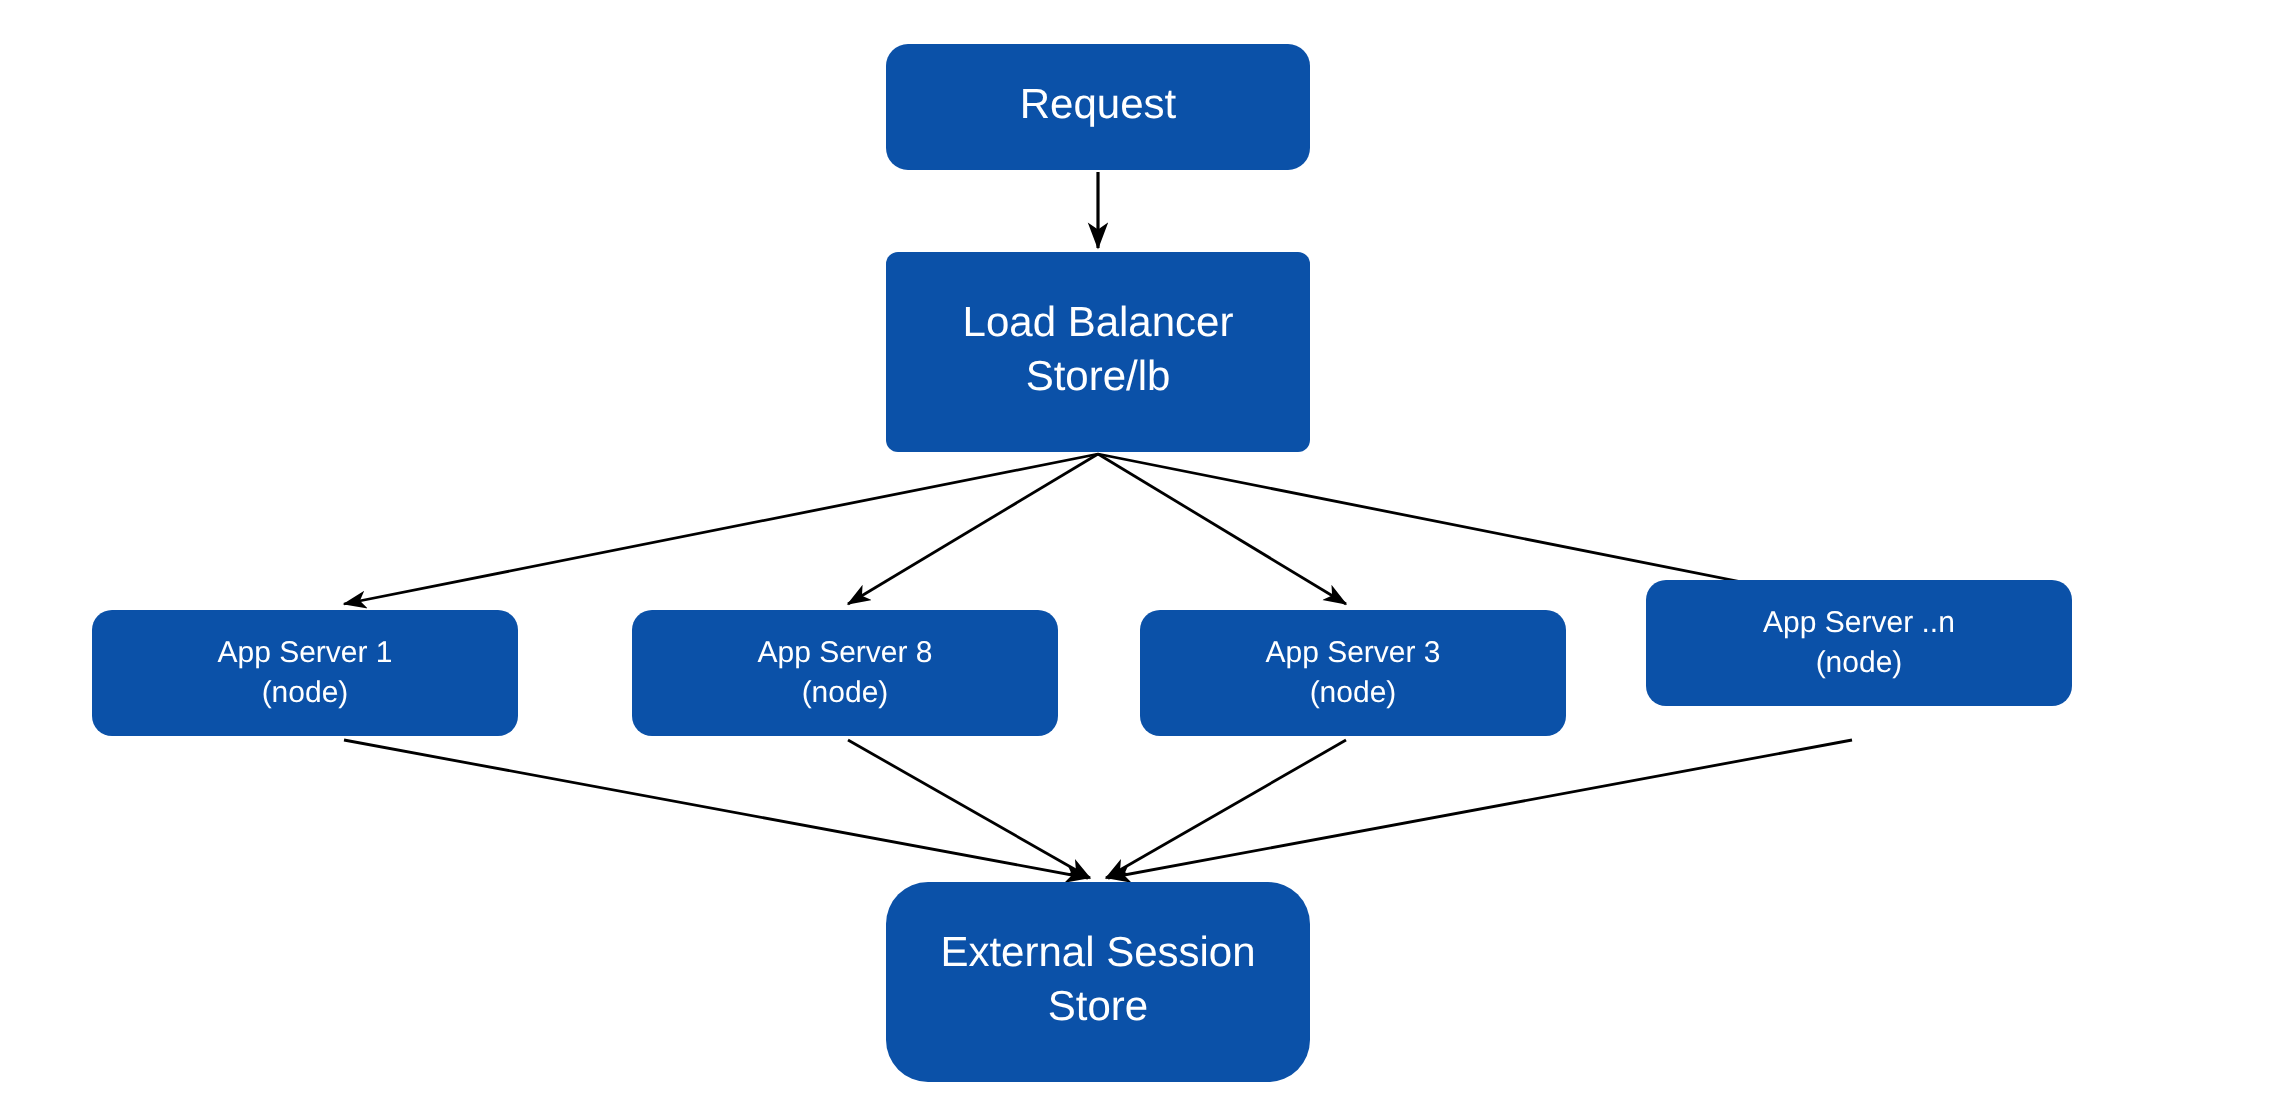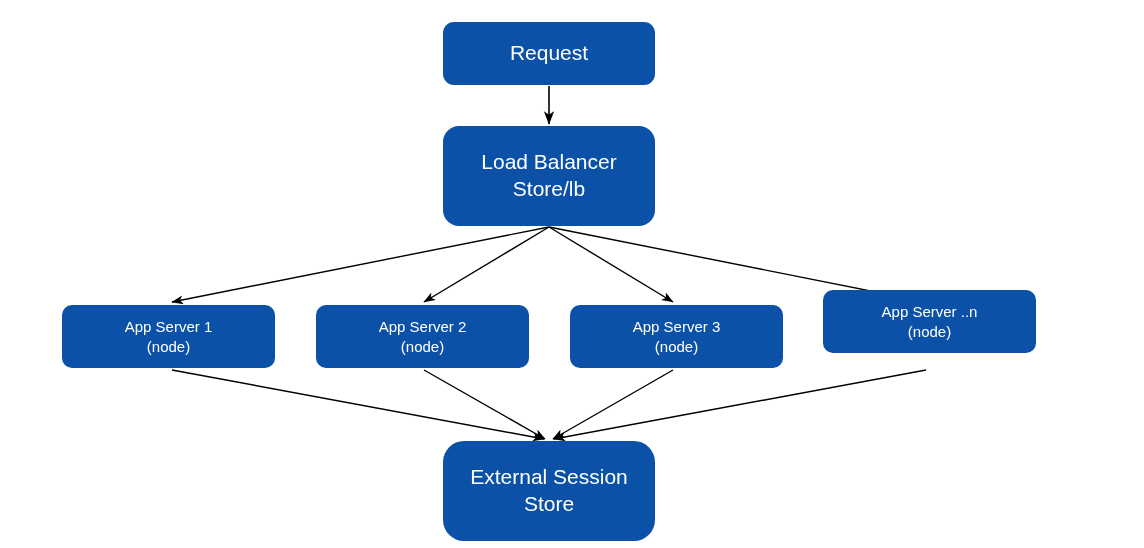--- a/index.html
+++ b/index.html
@@ -44,23 +44,23 @@
     display: block;
     white-space: nowrap;
   }
   .node-lg .node-line {
     font-size: 21px;
   }
   .node-sm .node-line {
     font-size: 15px;
   }
   .box-request   { left: 443px; top: 22px;  width: 212px; height: 63px;  border-radius: 11px; justify-content: center; }
-  .box-lb        { left: 443px; top: 126px; width: 212px; height: 100px; border-radius: 16px; }
+  .box-lb        { left: 443px; top: 126px; width: 212px; height: 100px; border-radius: 6px; }
   .box-store     { left: 443px; top: 441px; width: 212px; height: 100px; border-radius: 21px; }
-  .box-app1      { left: 62px;  top: 305px; width: 213px; height: 63px; }
+  .box-app1      { left: 46px;  top: 305px; width: 213px; height: 63px; }
   .box-app2      { left: 316px; top: 305px; width: 213px; height: 63px; }
   .box-app3      { left: 570px; top: 305px; width: 213px; height: 63px; }
   .box-appn      { left: 823px; top: 290px; width: 213px; height: 63px; }
 </style>
 </head>
 <body>
 
 <div id="diagram-root">
 
   <svg id="diagram-svg" viewBox="0 0 1144 548">
@@ -91,21 +91,21 @@
     <span class="node-line">Load Balancer</span>
     <span class="node-line">Store/lb</span>
   </div>
 
   <div class="node-box node-sm box-app1">
     <span class="node-line">App Server 1</span>
     <span class="node-line">(node)</span>
   </div>
 
   <div class="node-box node-sm box-app2">
-    <span class="node-line">App Server 2</span>
+    <span class="node-line">App Server 8</span>
     <span class="node-line">(node)</span>
   </div>
 
   <div class="node-box node-sm box-app3">
     <span class="node-line">App Server 3</span>
     <span class="node-line">(node)</span>
   </div>
 
   <div class="node-box node-sm box-appn">
     <span class="node-line">App Server ..n</span>

